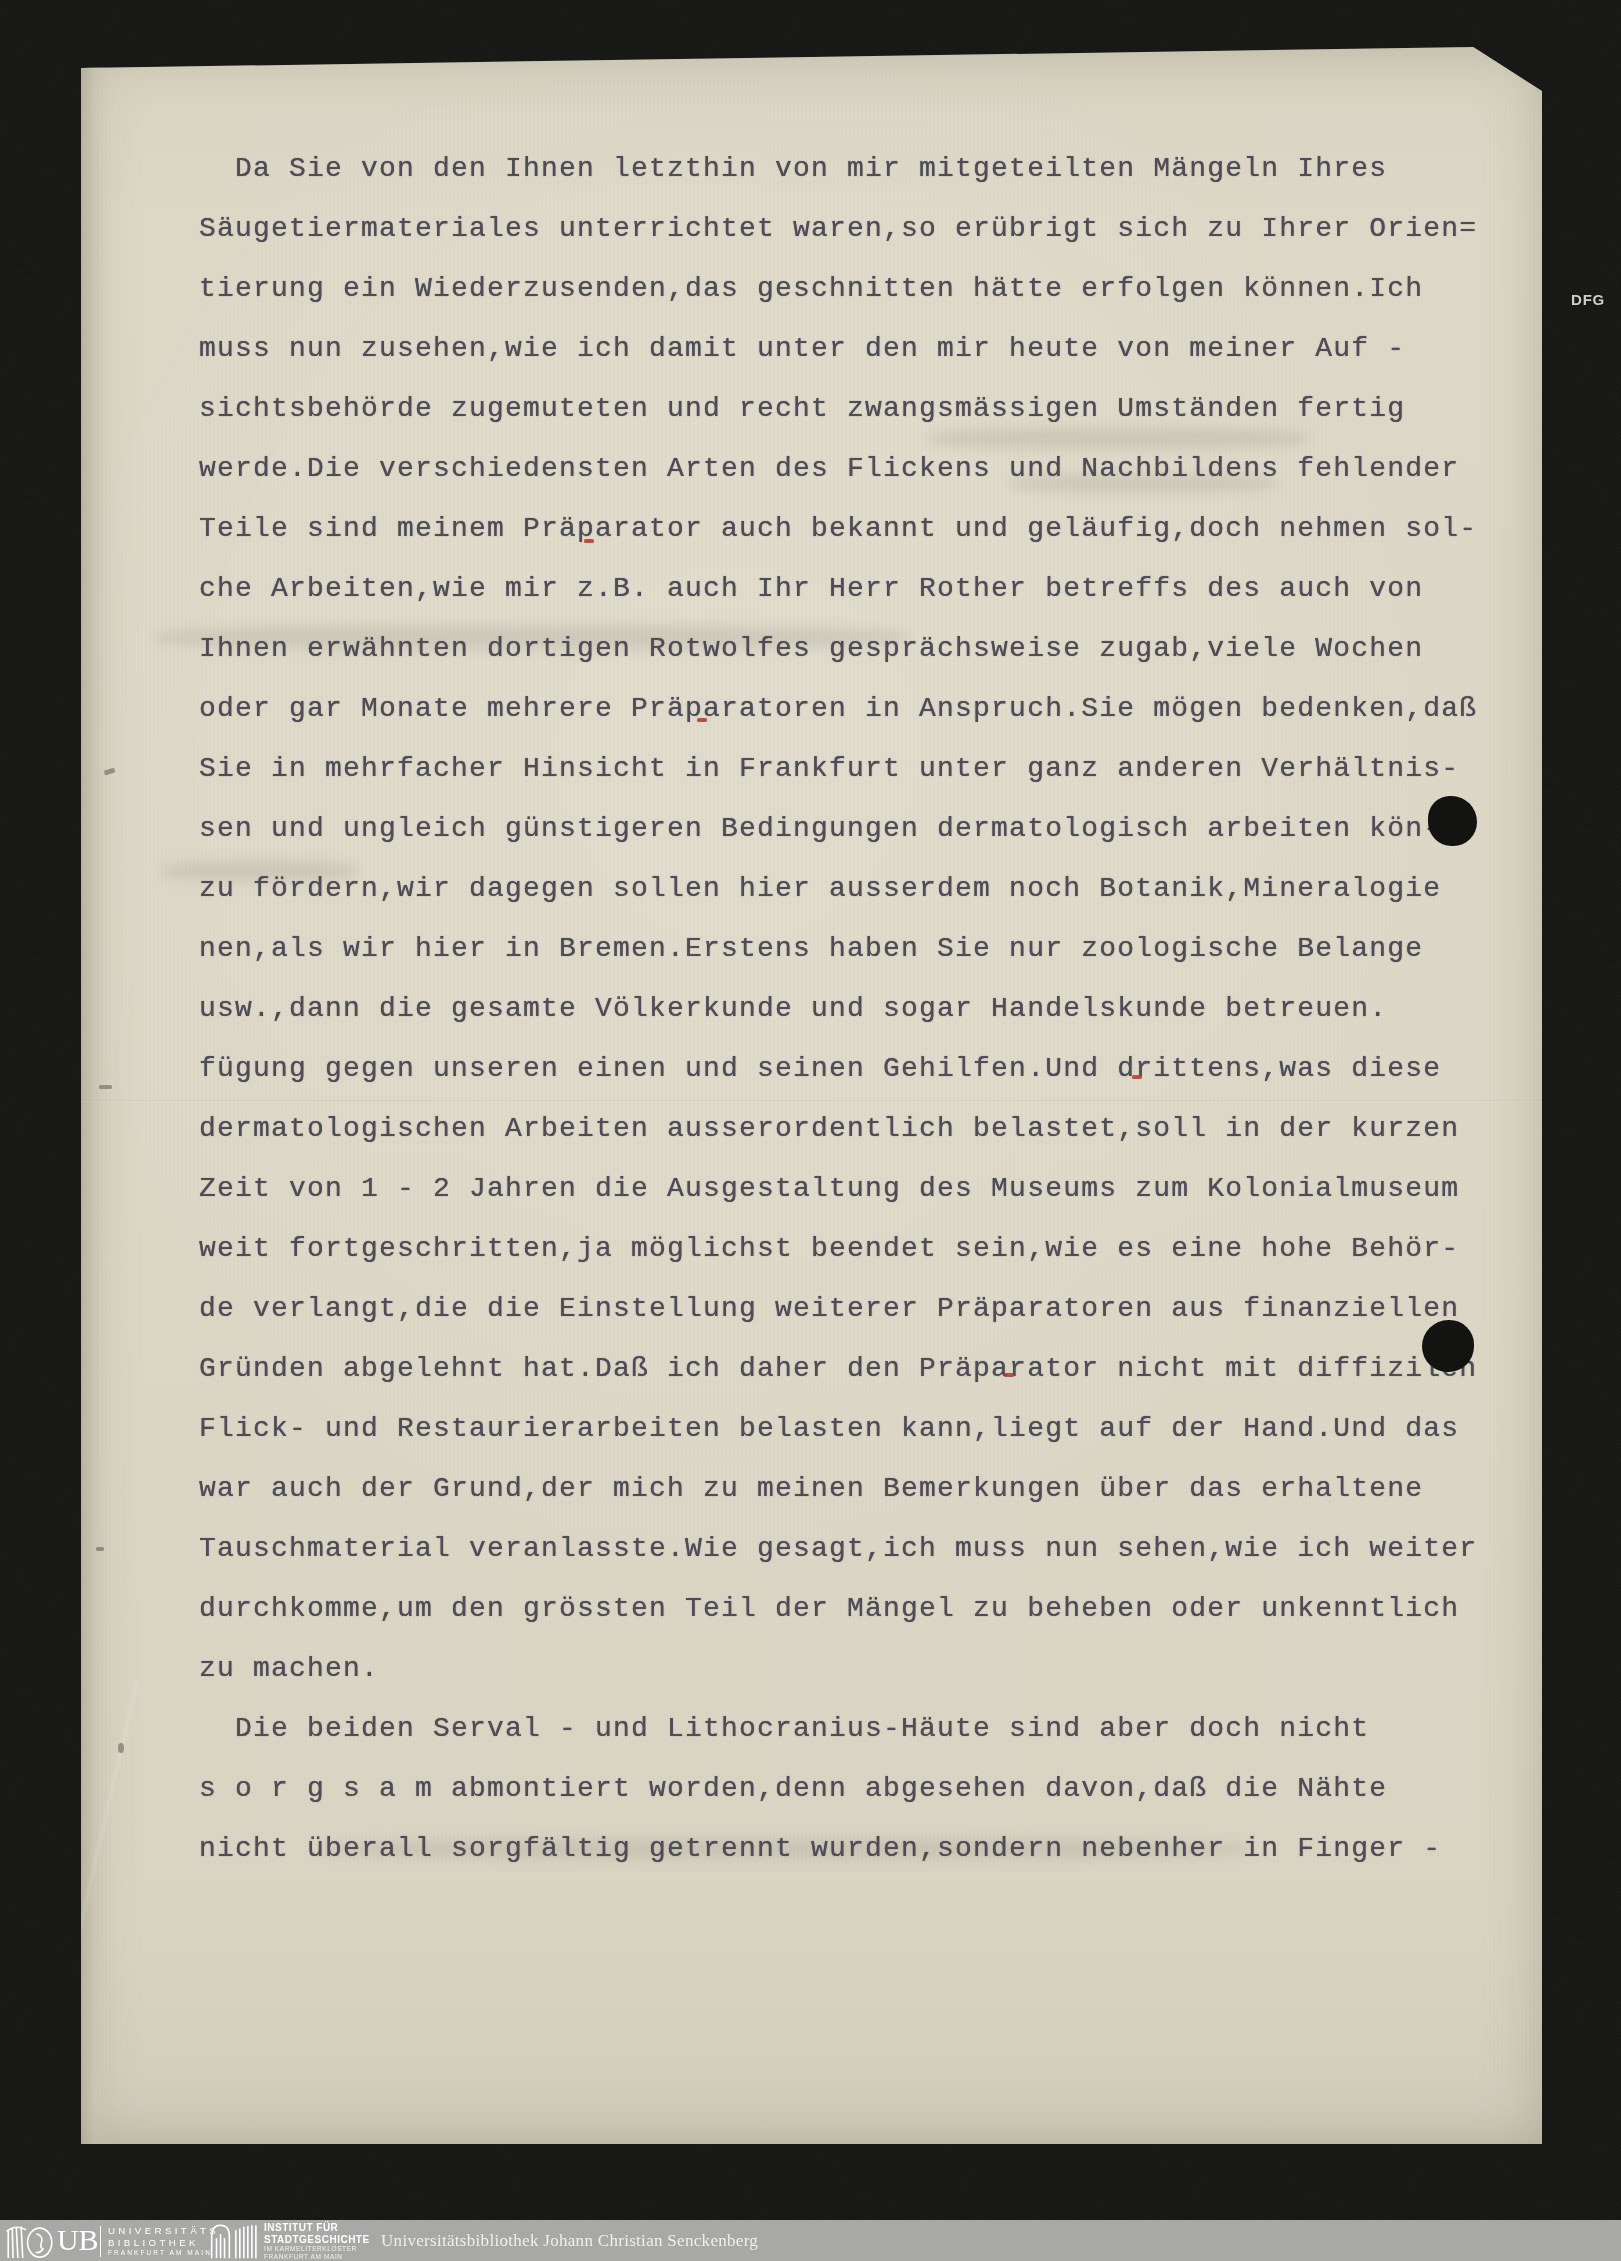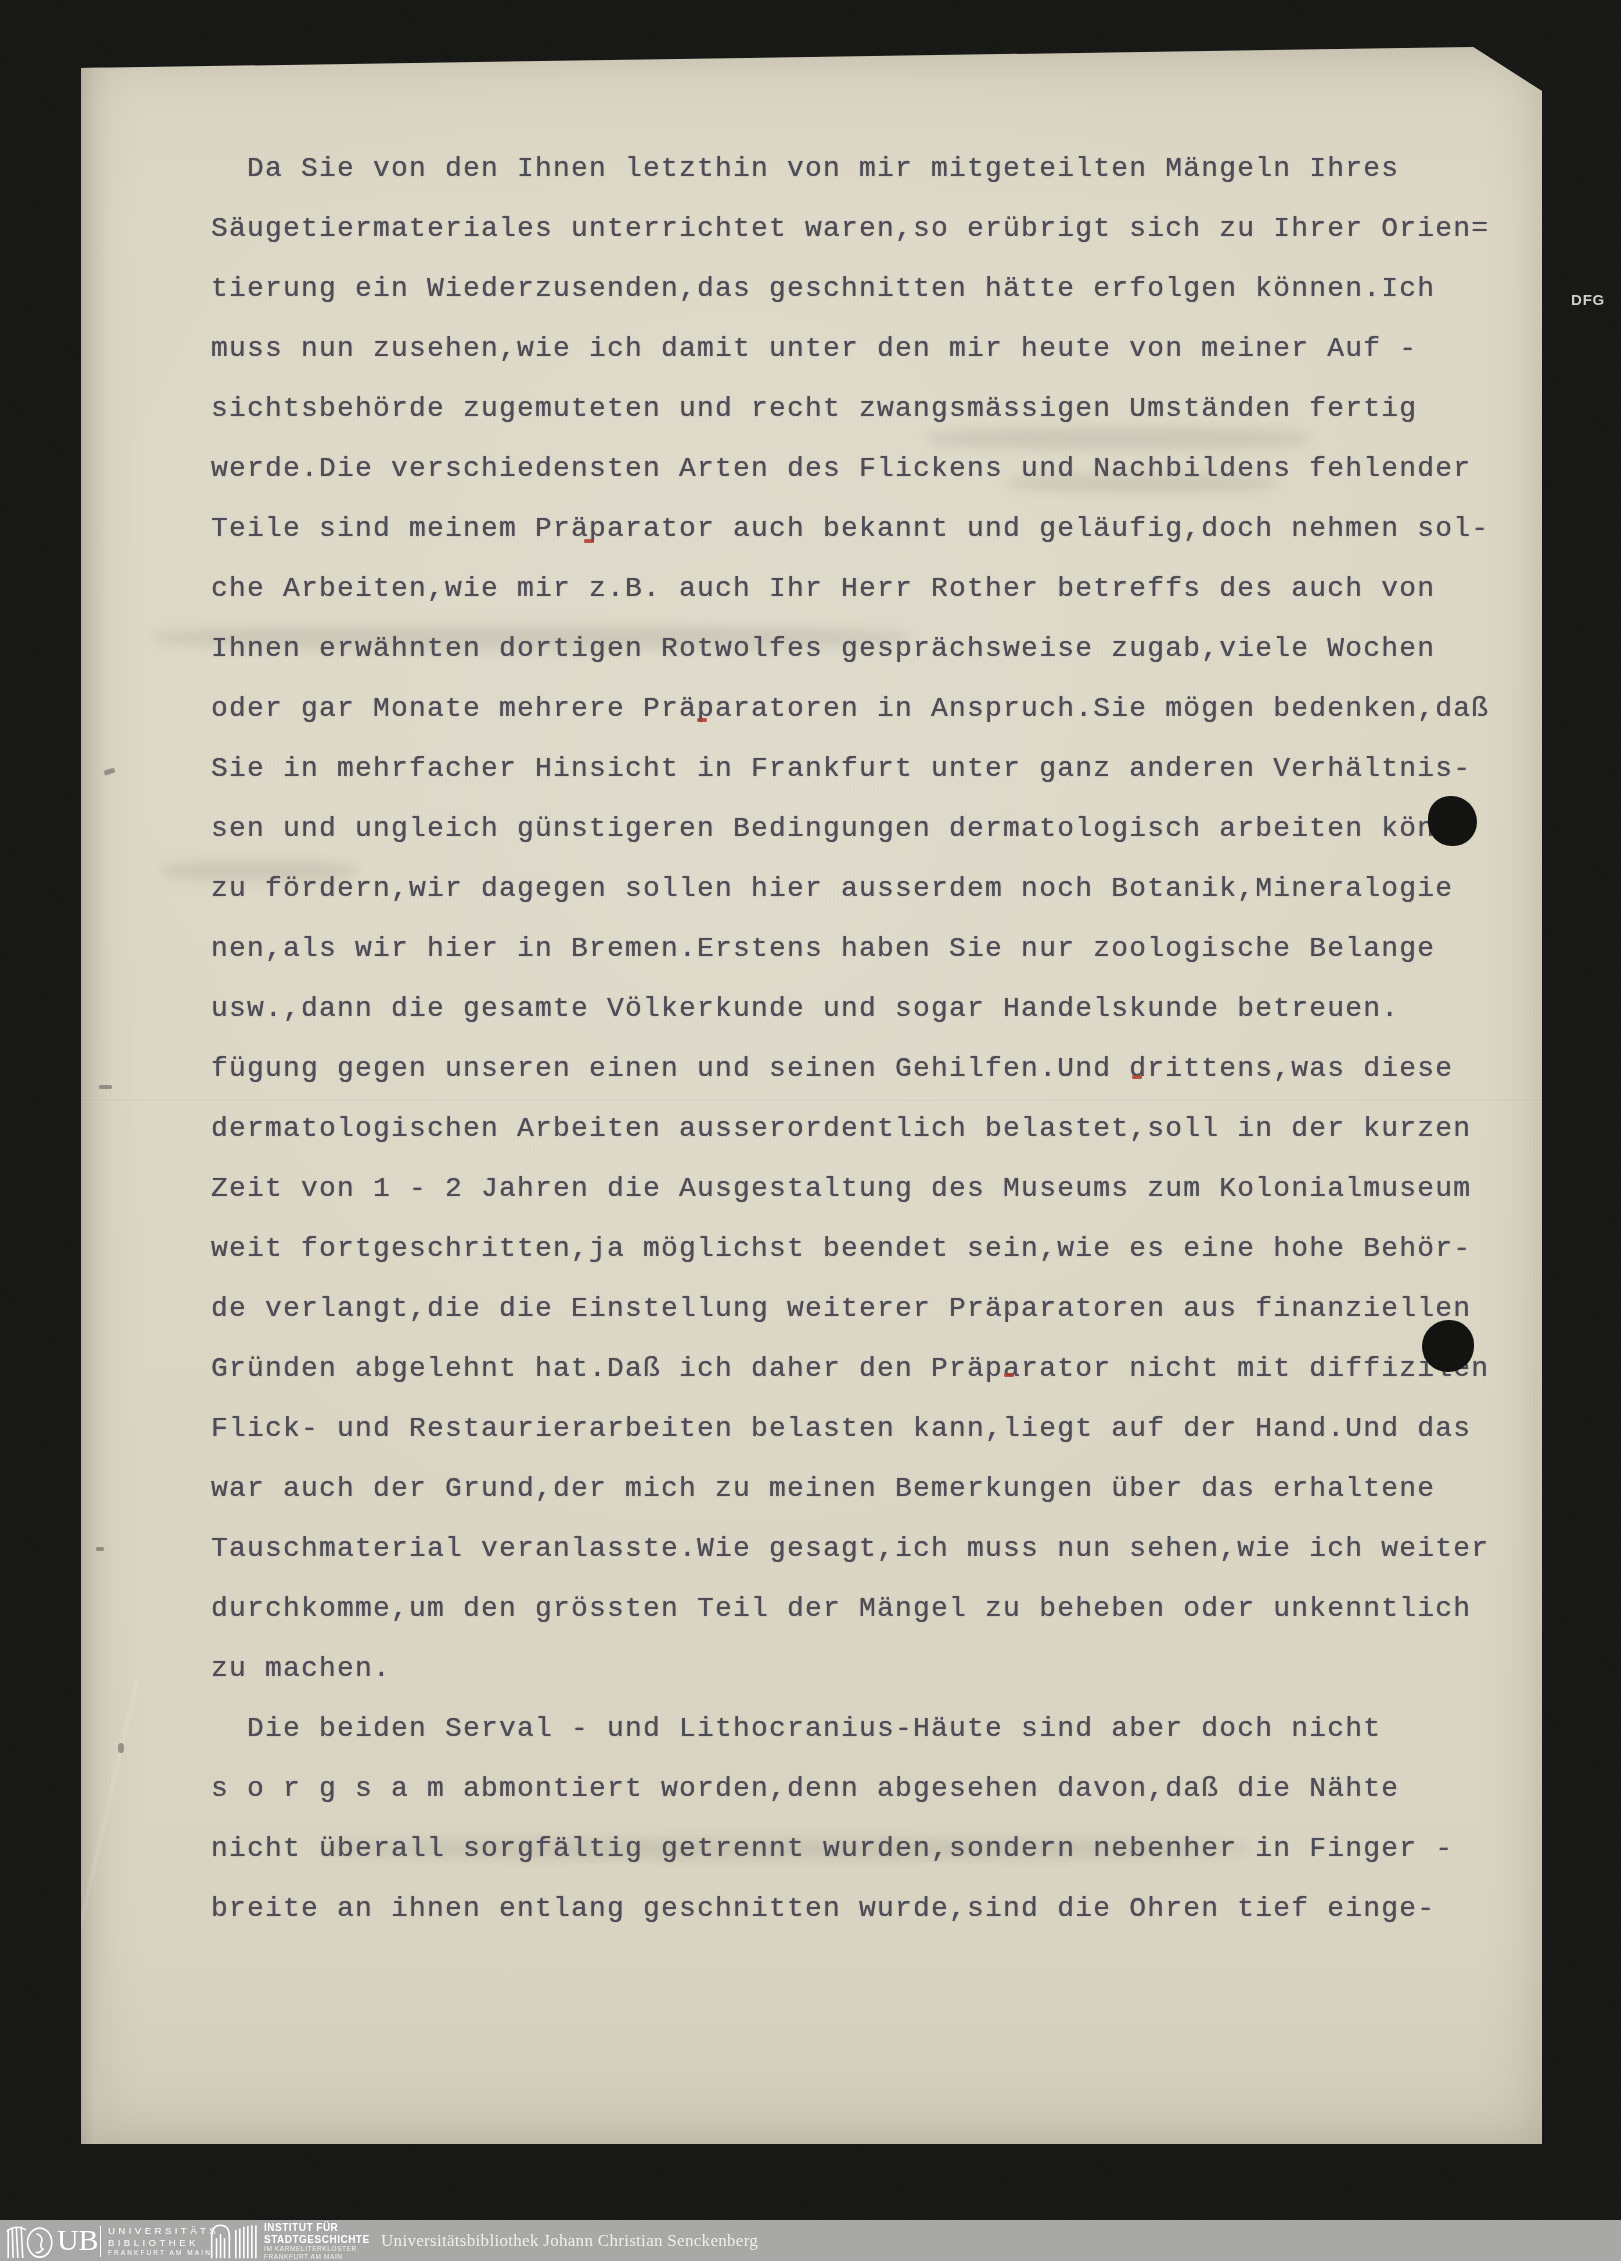--- a/index.html
+++ b/index.html
@@ -37,21 +37,21 @@
     background:rgba(250,248,240,.45);transform:rotate(13deg);filter:blur(1.6px);opacity:.5;
   }
 
   
   .letter-text{
     position:absolute;left:118px;top:91px;width:1330px;
     font-family:"Liberation Mono","DejaVu Sans Mono",monospace;
     font-size:28px;letter-spacing:1.2px;color:#4e4d57;
     text-shadow:0 0 1px rgba(68,68,80,.85);
   }
-  .tline{height:60px;display:flex;align-items:center;white-space:pre;margin-left:12px;}
+  .tline{height:60px;display:flex;align-items:center;white-space:pre;}
 
   
   .ghost{position:absolute;background:rgba(118,112,100,.16);filter:blur(5.7px);border-radius:40%;}
   .g1{left:847px;top:381px;width:381px;height:21px;}
   .g2{left:928px;top:427px;width:268px;height:18px;}
   .g3{left:73px;top:579px;width:754px;height:23px;}
   .g4{left:81px;top:814px;width:195px;height:19.5px;}
   .g5{left:243px;top:1792px;width:924px;height:19.5px;}
   .tick{position:absolute;background:rgba(80,78,74,.5);filter:blur(0.5px);border-radius:1.6px;}
   .t1{left:23px;top:722px;width:11.4px;height:4.9px;transform:rotate(-18deg);}
@@ -151,21 +151,20 @@
         <div class="tline">de verlangt,die die Einstellung weiterer Präparatoren aus finanziellen</div>
         <div class="tline">Gründen abgelehnt hat.Daß ich daher den Präparator nicht mit diffizilen</div>
         <div class="tline">Flick- und Restaurierarbeiten belasten kann,liegt auf der Hand.Und das</div>
         <div class="tline">war auch der Grund,der mich zu meinen Bemerkungen über das erhaltene</div>
         <div class="tline">Tauschmaterial veranlasste.Wie gesagt,ich muss nun sehen,wie ich weiter</div>
         <div class="tline">durchkomme,um den grössten Teil der Mängel zu beheben oder unkenntlich</div>
         <div class="tline">zu machen.</div>
         <div class="tline">  Die beiden Serval - und Lithocranius-Häute sind aber doch nicht</div>
         <div class="tline">s o r g s a m abmontiert worden,denn abgesehen davon,daß die Nähte</div>
         <div class="tline">nicht überall sorgfältig getrennt wurden,sondern nebenher in Finger -</div>
-        <div class="tline">breite an ihnen entlang geschnitten wurde,sind die Ohren tief einge-</div>
       </div>
 
     <div class="redmark rm1" style="background: rgb(176, 58, 48);"></div>
     <div class="redmark rm2" style="background: rgb(176, 58, 48);"></div>
     <div class="redmark rm3" style="background: rgb(176, 58, 48);"></div>
     <div class="redmark rm4" style="background: rgb(176, 58, 48);"></div>
 
     <div class="hole hole1" style="background: rgb(19, 19, 17);"></div>
     <div class="hole hole2" style="background: rgb(19, 19, 17);"></div>
   </div>

